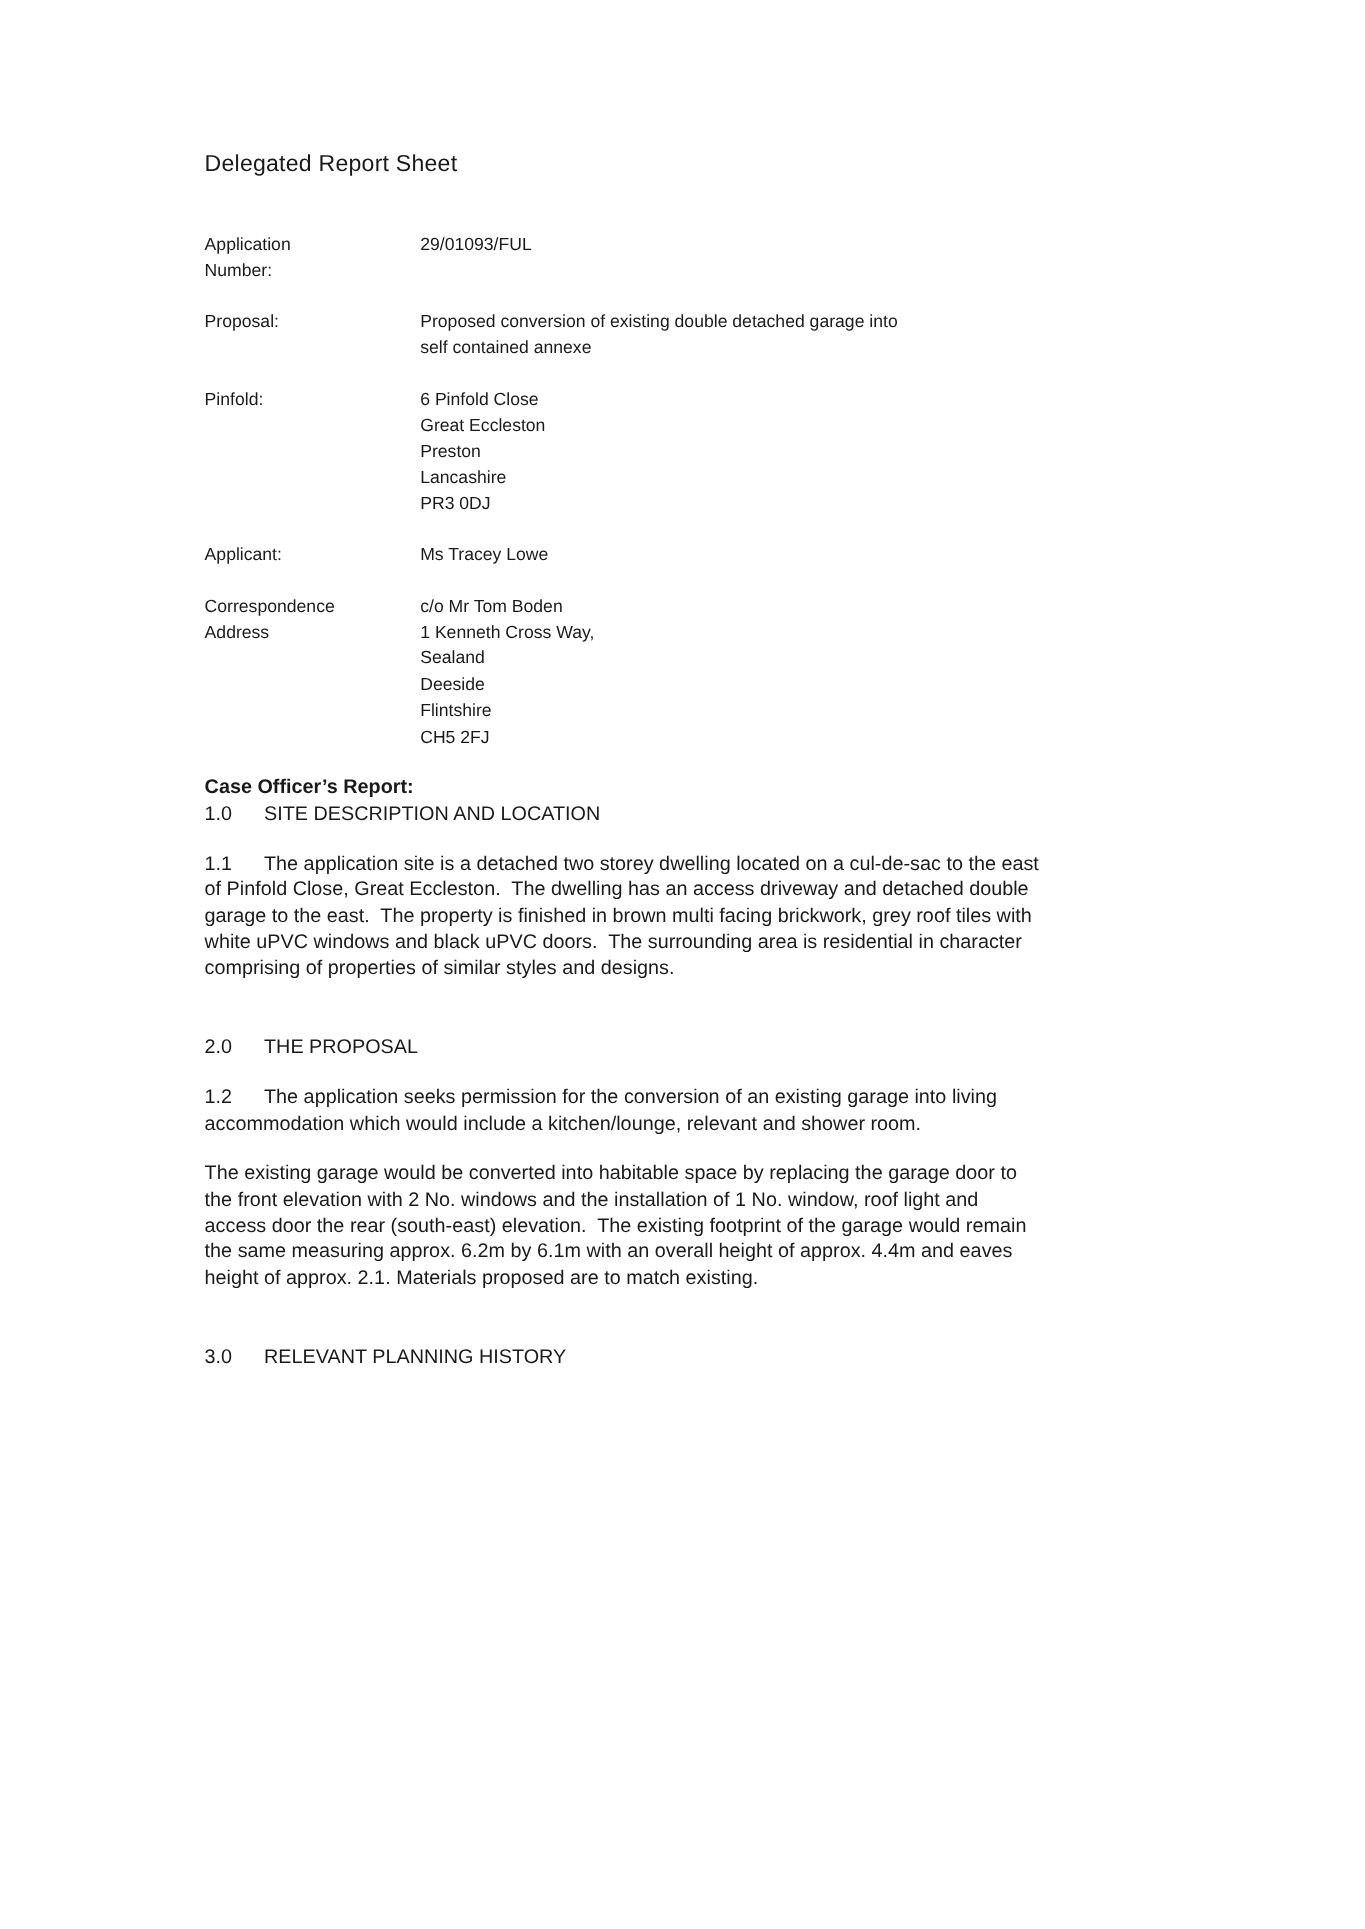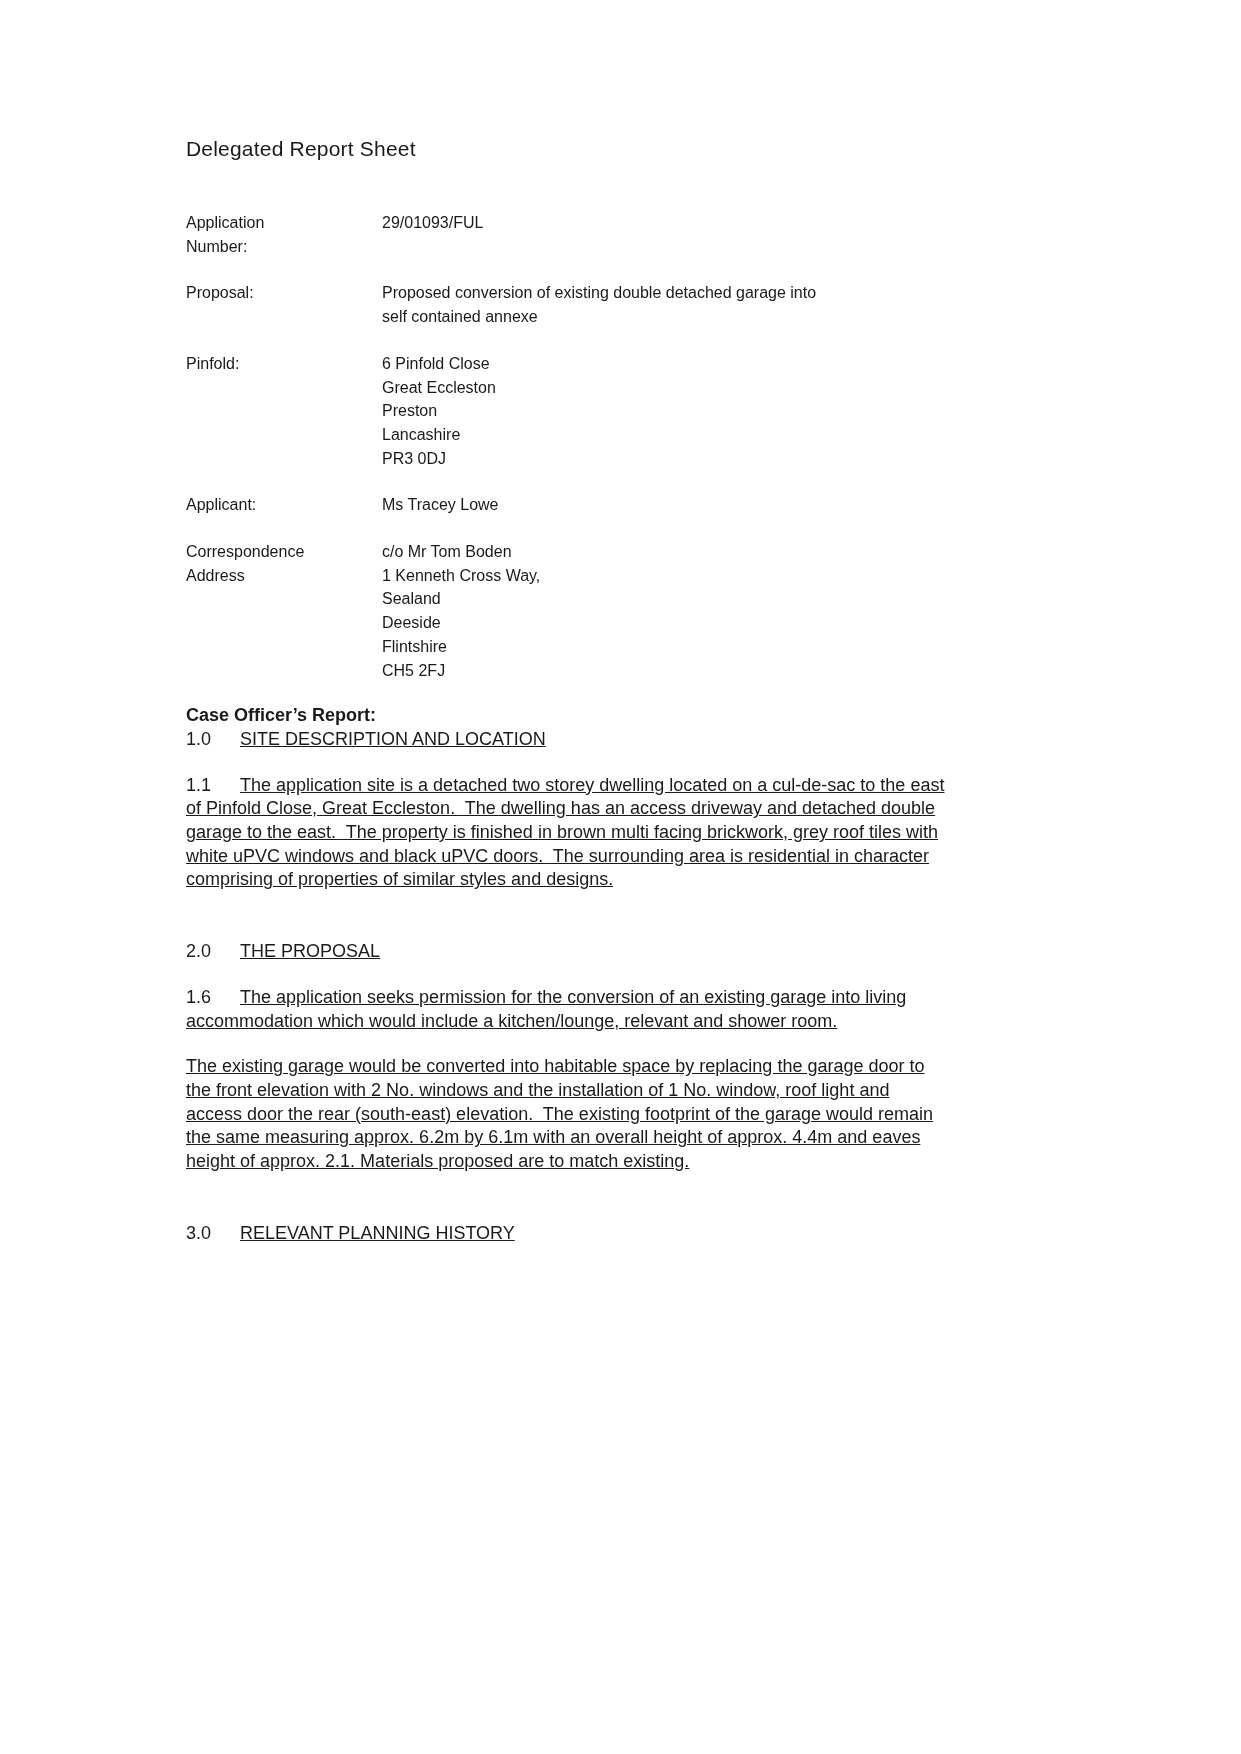--- a/index.html
+++ b/index.html
@@ -40,21 +40,21 @@
     white-space: pre-line;
   }
   .report {
     font-size: 18px;
     line-height: 23.7px;
   }
   .report-heading {
     margin: 22px 0 0 0;
     font-weight: 700;
   }
-  .section { margin-top: 0; text-decoration: underline; }
+  .section { margin-top: 0; }
   .section + .section { margin-top: 48px; }
   .section-heading { margin: 0; }
   .para { margin: 22px 0 0 0; }
   .num {
     display: inline-block;
     width: 54px;
     vertical-align: top;
   }
   .ptext {
     white-space: pre-wrap;
@@ -104,21 +104,21 @@
       <p class="section-heading"><span class="num">1.0</span><span>SITE DESCRIPTION AND LOCATION</span></p>
       <p class="para"><span class="num">1.1</span><span class="ptext">The application site is a detached two storey dwelling located on a cul-de-sac to the east
 of Pinfold Close, Great Eccleston.  The dwelling has an access driveway and detached double
 garage to the east.  The property is finished in brown multi facing brickwork, grey roof tiles with
 white uPVC windows and black uPVC doors.  The surrounding area is residential in character
 comprising of properties of similar styles and designs.</span></p>
     </div>
 
     <div class="section">
       <p class="section-heading"><span class="num">2.0</span><span>THE PROPOSAL</span></p>
-      <p class="para"><span class="num">1.6</span><span class="ptext">The application seeks permission for the conversion of an existing garage into living
+      <p class="para"><span class="num">1.2</span><span class="ptext">The application seeks permission for the conversion of an existing garage into living
 accommodation which would include a kitchen/lounge, relevant and shower room.</span></p>
       <p class="para"><span class="ptext">The existing garage would be converted into habitable space by replacing the garage door to
 the front elevation with 2 No. windows and the installation of 1 No. window, roof light and
 access door the rear (south-east) elevation.  The existing footprint of the garage would remain
 the same measuring approx. 6.2m by 6.1m with an overall height of approx. 4.4m and eaves
 height of approx. 2.1. Materials proposed are to match existing.</span></p>
     </div>
 
     <div class="section">
       <p class="section-heading"><span class="num">3.0</span><span>RELEVANT PLANNING HISTORY</span></p>

